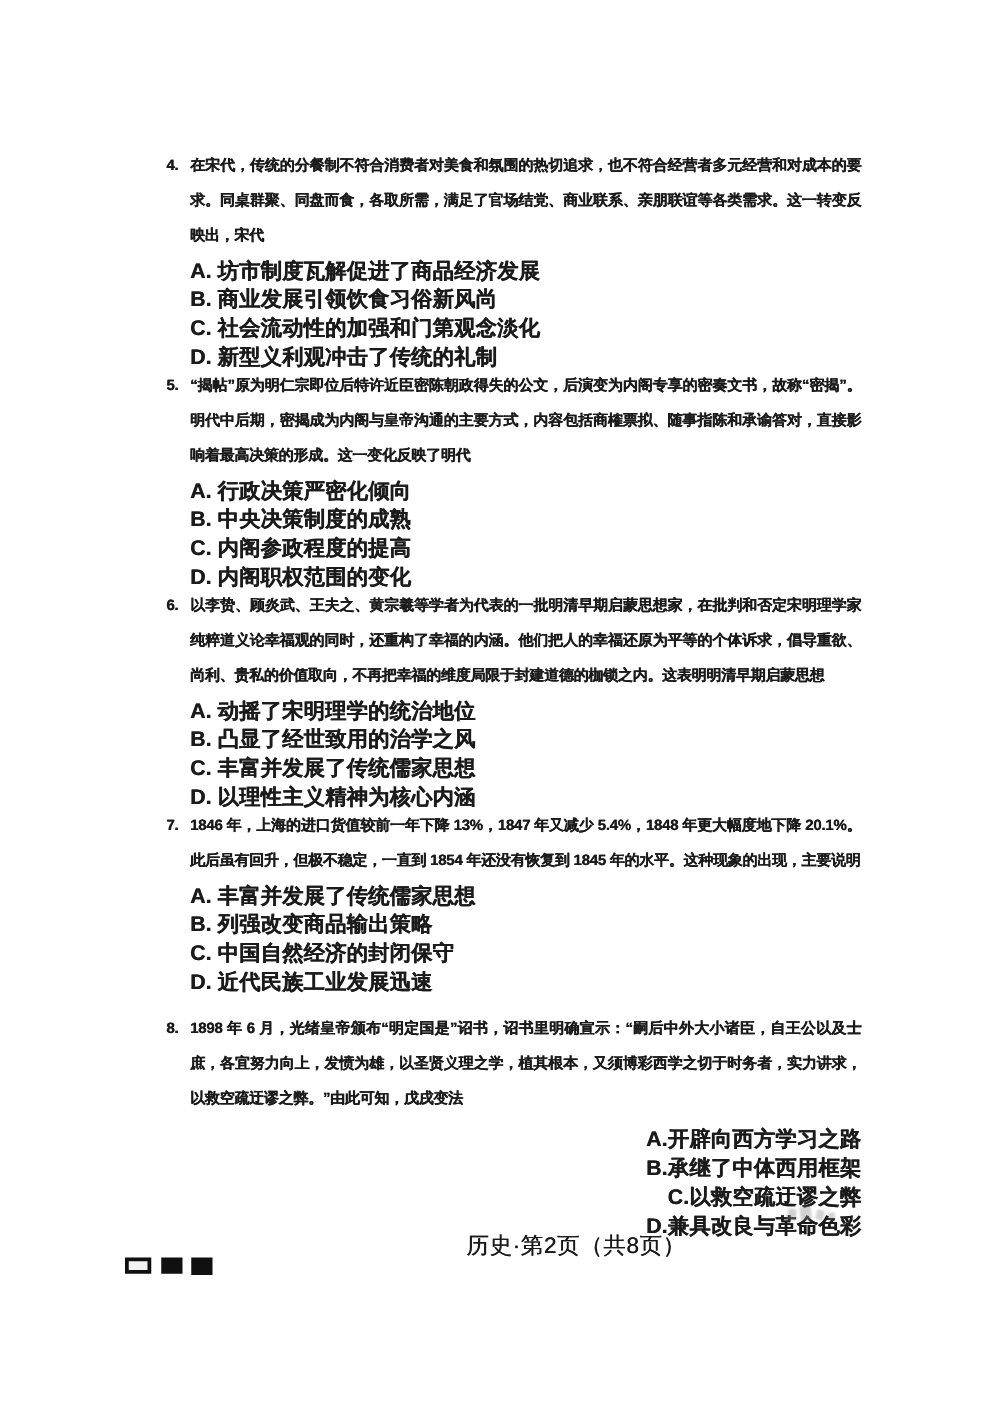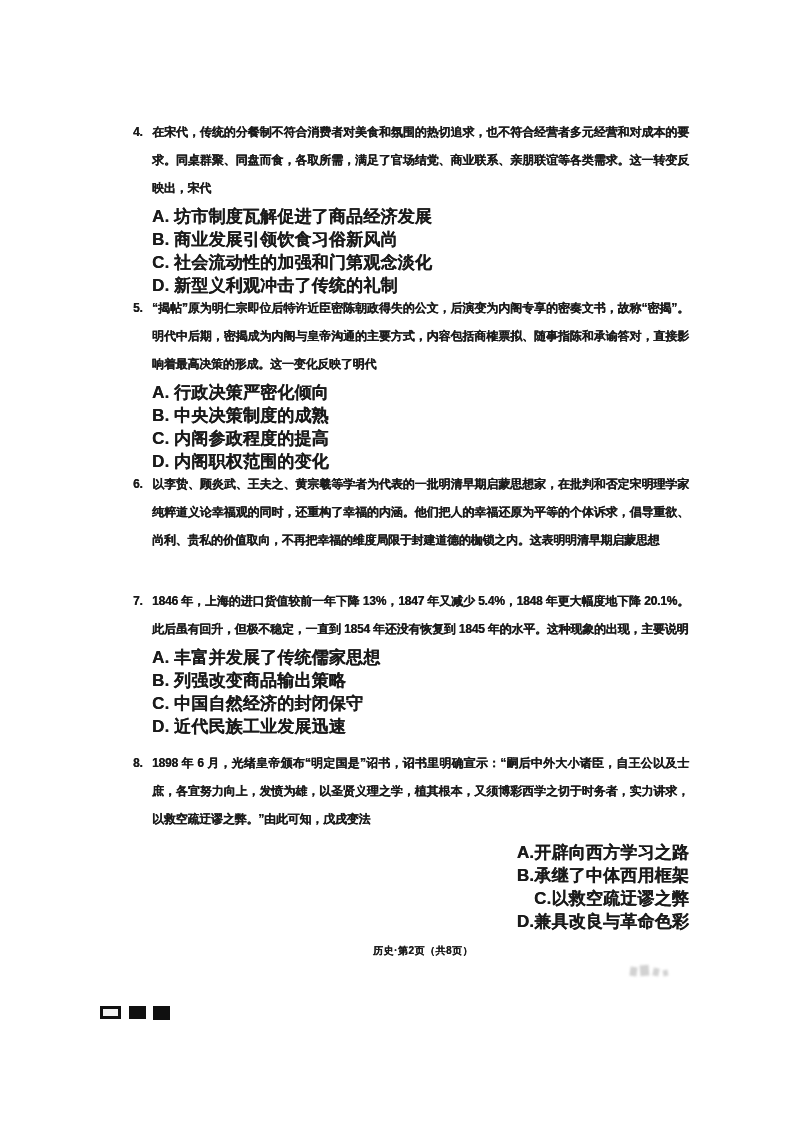--- a/index.html
+++ b/index.html
@@ -14,25 +14,25 @@
     font-weight:600; text-shadow:0.35px 0 0 currentColor;
   }
   .qnum { display:inline-block; width:19px; text-indent:0; }
   .options { margin-top:3px; }
   .option {
     font-size:17px; line-height:23px; padding-left:19px;
     font-weight:600; text-shadow:0.35px 0 0 currentColor; letter-spacing:0.2px;
   }
   .olabel { display:inline-block; width:22px; }
   .question { margin-bottom:-3px; }
-  .question.q7 { margin-bottom:11px;margin-top:36px; }
+  .question.q7 { margin-bottom:11px; }
   .question.q8 .options { margin-top:8px;text-align:right; }
   .footer {
-    position:absolute; top:944px; left:373px;
-    font-size:10px; font-weight:700; letter-spacing:0.5px;
+    position:absolute; top:984px; left:373px;
+    font-size:18px; font-weight:400; letter-spacing:0.5px;
     text-shadow:0.35px 0 0 currentColor;
   }
   .print-marks { position:absolute; top:1006px; left:100px; height:16px; }
   .mark { position:absolute; top:0; }
   .mark.hollow { left:0; width:15px; height:7px; border:3px solid #101010; background:#f2f2f2; }
   .mark.solid1 { left:29px; width:17px; height:13px; background:#101010; }
   .mark.solid2 { left:53px; width:17px; height:14px; background:#101010; }
   .faint-artifact { position:absolute; top:963px; left:630px; width:50px; height:18px; opacity:0.38; filter:blur(0.8px); }
   .scrib { position:absolute; background:#8a8a8a; }
   .scrib.s1 { left:0;  top:4px;  width:7px;  height:9px;  transform:rotate(8deg); }
@@ -67,20 +67,26 @@
         <div class="option"><span class="olabel">B.</span><span>中央决策制度的成熟</span></div>
         <div class="option"><span class="olabel">C.</span><span>内阁参政程度的提高</span></div>
         <div class="option"><span class="olabel">D.</span><span>内阁职权范围的变化</span></div>
       </div>
     </div>
 
     <div class="question q6">
       <div class="stem">
         <span class="qnum">6.</span><span>以李贽、顾炎武、王夫之、黄宗羲等学者为代表的一批明清早期启蒙思想家，在批判和否定宋明理学家纯粹道义论幸福观的同时，还重构了幸福的内涵。他们把人的幸福还原为平等的个体诉求，倡导重欲、尚利、贵私的价值取向，不再把幸福的维度局限于封建道德的枷锁之内。这表明明清早期启蒙思想</span>
       </div>
+      <div class="options">
+        <div class="option"><span class="olabel">A.</span><span>动摇了宋明理学的统治地位</span></div>
+        <div class="option"><span class="olabel">B.</span><span>凸显了经世致用的治学之风</span></div>
+        <div class="option"><span class="olabel">C.</span><span>丰富并发展了传统儒家思想</span></div>
+        <div class="option"><span class="olabel">D.</span><span>以理性主义精神为核心内涵</span></div>
+      </div>
     </div>
 
     <div class="question q7">
       <div class="stem">
         <span class="qnum">7.</span><span>1846 年，上海的进口货值较前一年下降 13%，1847 年又减少 5.4%，1848 年更大幅度地下降 20.1%。此后虽有回升，但极不稳定，一直到 1854 年还没有恢复到 1845 年的水平。这种现象的出现，主要说明</span>
       </div>
       <div class="options">
         <div class="option"><span class="olabel">A.</span><span>丰富并发展了传统儒家思想</span></div>
         <div class="option"><span class="olabel">B.</span><span>列强改变商品输出策略</span></div>
         <div class="option"><span class="olabel">C.</span><span>中国自然经济的封闭保守</span></div>

